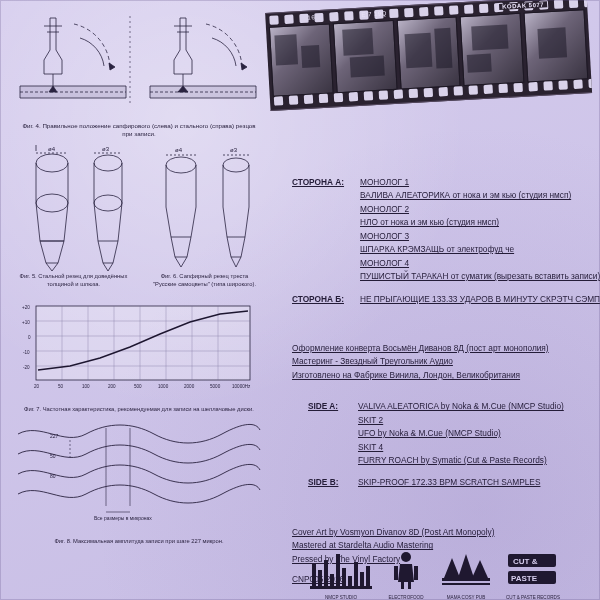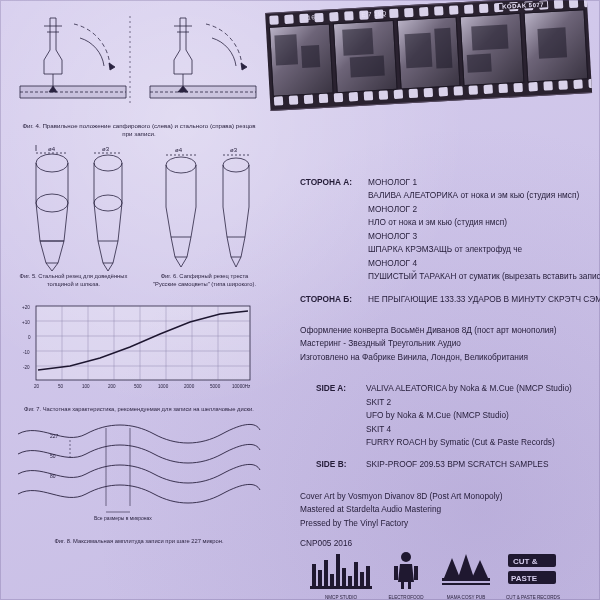--- a/index.html
+++ b/index.html
@@ -99,36 +99,37 @@
   .film-label.kodak{
     right:40px;top:2.5px;font-weight:bold;color:#f0e9ff;
     background:#2a2230;padding:0 3px;
   }
   .film-label.l16{left:42px;top:2.5px;}
   .film-label.l17{left:96px;top:2.5px;}
 
   
   .tracks{
     position:absolute;
-    left:300px;top:176px;
+    left:292px;top:176px;
     width:284px;
     font-size:8.3px;
     line-height:1.62;
     color:#241c38;
+    text-decoration:underline;
   }
   .tracks .row{display:flex;}
   .tracks .side{
     min-width:68px;
     font-weight:bold;
   }
   .tracks .side.en{min-width:50px;margin-left:16px;}
   .tracks .items{flex:1;}
   .tracks .t{white-space:nowrap;}
   .block-gap{height:9px;}
-  .credits{margin-top:2px;}
+  .credits{margin-top:20px;}
   .credits div{white-space:nowrap;}
 
   
   .logos{
     position:absolute;
     left:310px;bottom:8px;
     width:282px;height:48px;
     display:flex;align-items:flex-end;gap:14px;
   }
   .logo{position:relative;height:44px;}
@@ -410,21 +411,21 @@
       <div class="t">SKIT 4</div>
       <div class="t">FURRY ROACH by Symatic (Cut &amp; Paste Records)</div>
     </div>
   </div>
 
   <div class="block-gap"></div>
 
   <div class="row">
     <div class="side en">SIDE B:</div>
     <div class="items">
-      <div class="t">SKIP-PROOF 209.53 BPM SCRATCH SAMPLES</div>
+      <div class="t">SKIP-PROOF 172.33 BPM SCRATCH SAMPLES</div>
     </div>
   </div>
 
   <div class="block-gap" style="height:16px;"></div>
 
   <div class="credits">
     <div>Cover Art by Vosmyon Divanov 8D (Post Art Monopoly)</div>
     <div>Mastered at Stardelta Audio Mastering</div>
     <div>Pressed by The Vinyl Factory</div>
     <div style="height:7px;"></div>

